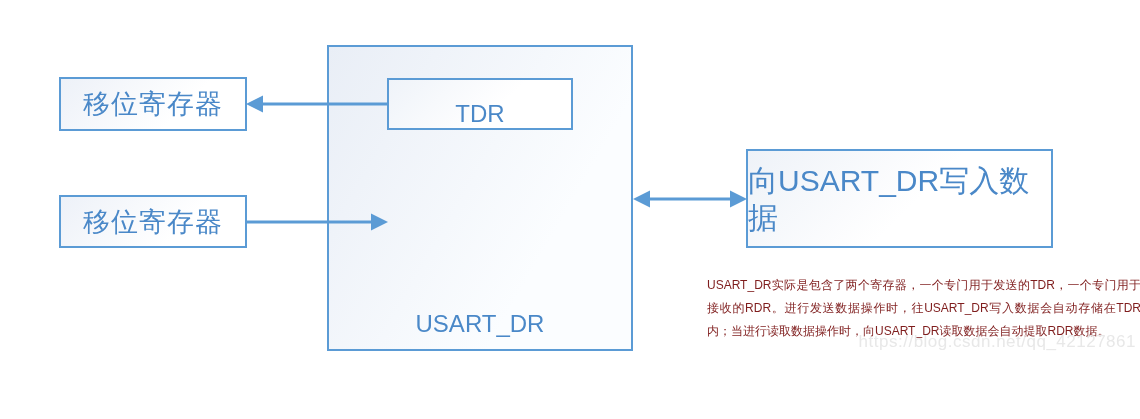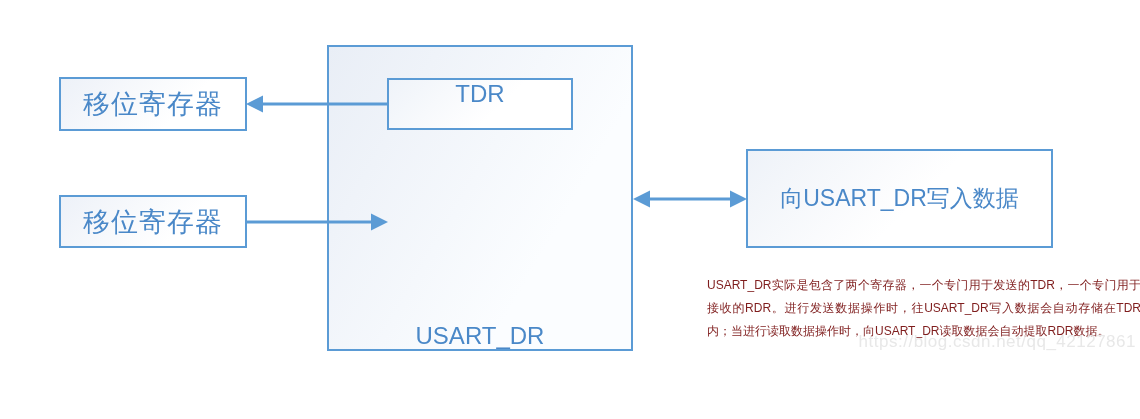--- a/index.html
+++ b/index.html
@@ -22,48 +22,47 @@
   }
   .usart-box {
     left: 327px; top: 45px; width: 306px; height: 306px;
     background: linear-gradient(120deg, #e9eef6 0%, #fbfdff 70%);
   }
   .inner-box {
     position: absolute;
     border: 2px solid #5b9bd5;
     box-sizing: border-box;
     display: flex;
-    align-items: flex-start;
+    align-items: flex-end;
     justify-content: center;
     background: linear-gradient(135deg, #eff3f9 0%, #ffffff 60%);
     color: #4a88c8;
     font-size: 24px;
   }
   .tdr-box { left: 387px; top: 78px; width: 186px; height: 52px; }
   .rdr-box { left: 387px; top: 196px; width: 186px; height: 52px; }
   .usart-label {
     position: absolute;
     left: 327px; top: 310px; width: 306px;
     text-align: center;
     font-size: 24px;
     color: #4a88c8;
-    margin-top: 12px;
   }
   .shift-box {
     background: linear-gradient(135deg, #edf1f8 0%, #ffffff 65%);
     font-size: 27px;
     letter-spacing: 1px;
   }
   .shift-box-1 { left: 59px; top: 77px; width: 188px; height: 54px; }
   .shift-box-2 { left: 59px; top: 195px; width: 188px; height: 53px; }
   .io-box {
     left: 746px; top: 149px; width: 307px; height: 99px;
     background: linear-gradient(135deg, #eef2f8 0%, #ffffff 55%);
     flex-direction: column;
-    font-size: 23px;
+    font-size: 30px;
     line-height: 37px;
   }
   .arrow-svg { position: absolute; display: block; }
   .note {
     position: absolute;
     left: 707px; top: 274px; width: 434px;
     font-size: 12px;
     line-height: 23px;
     color: #7f1d1d;
     text-align: justify;

